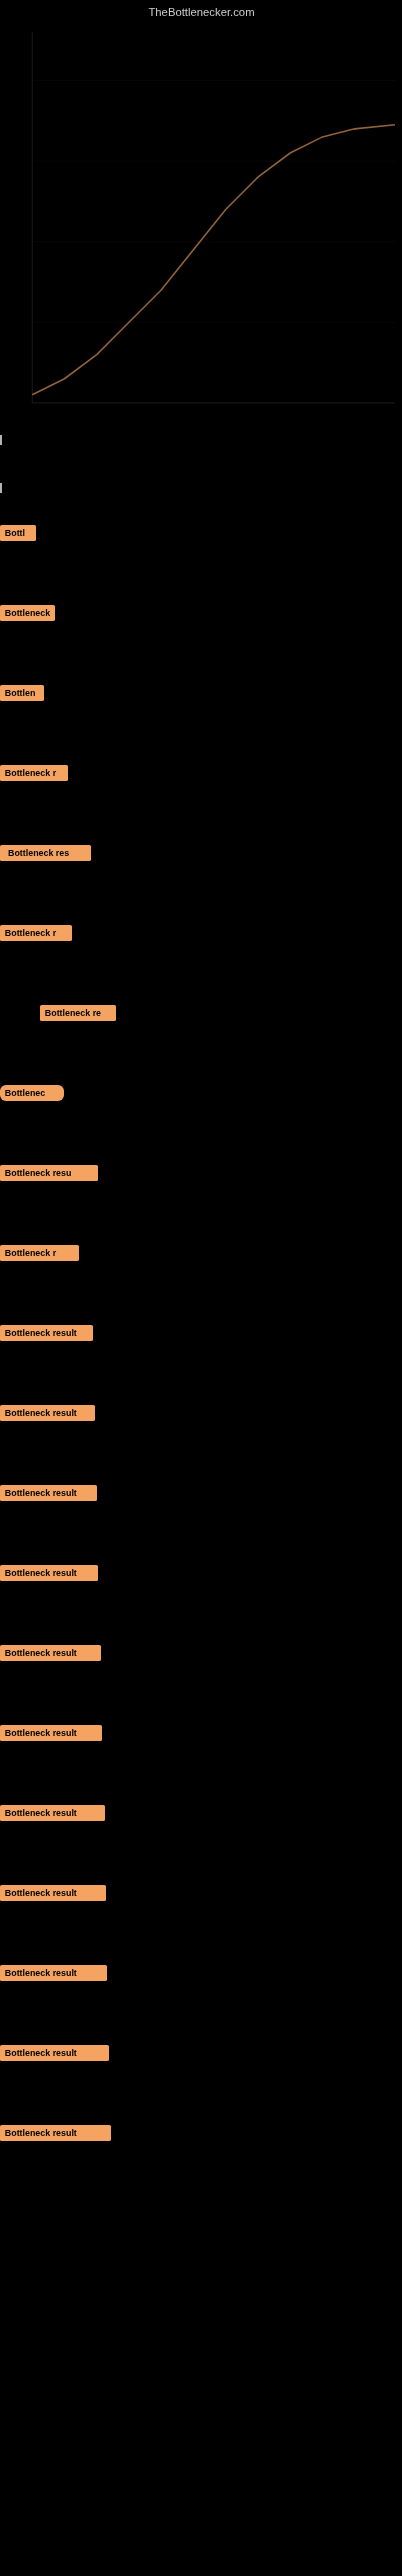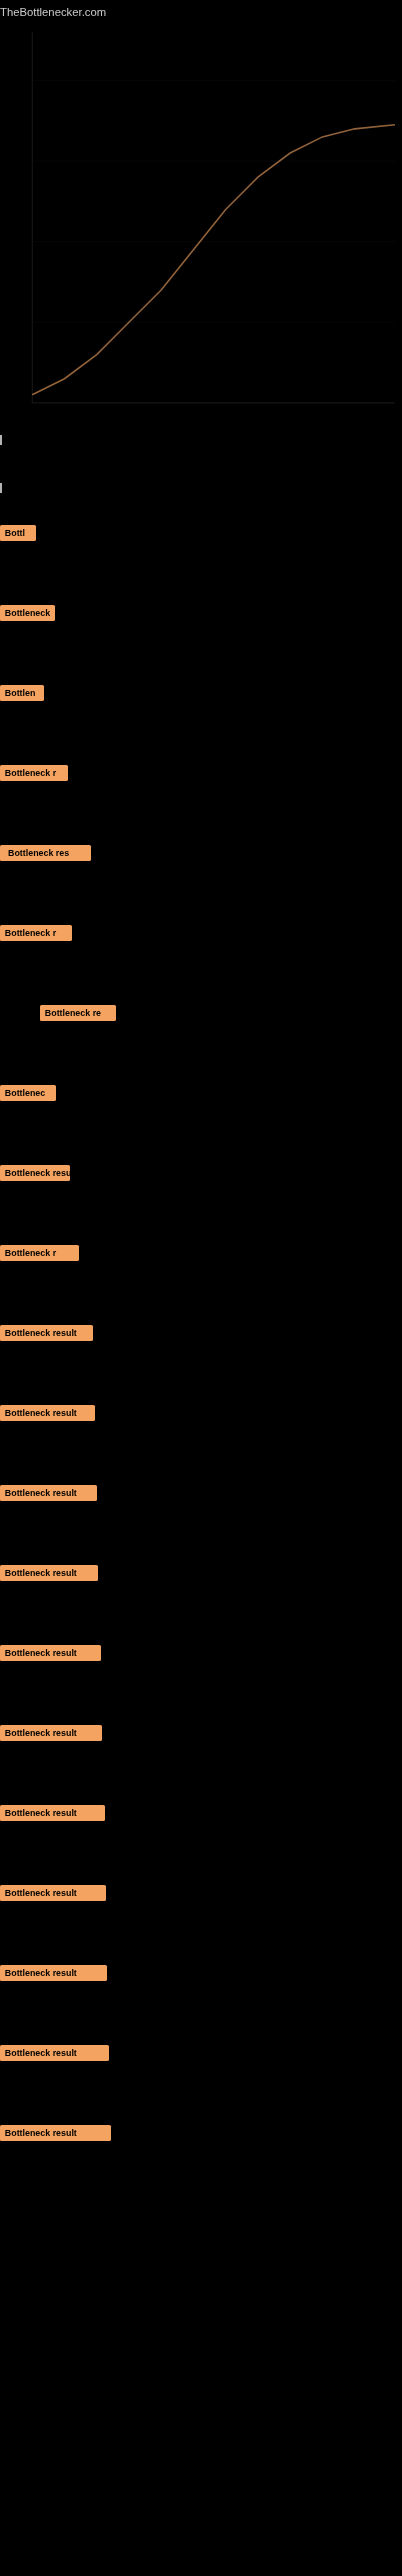--- a/index.html
+++ b/index.html
@@ -12,20 +12,21 @@
       width: 403px;
       min-height: 2576px;
       background-color: #000000;
       font-family: Arial, sans-serif;
       position: relative;
     }
 
     .site-title {
       color: #cccccc;
       font-size: 11.3px;
+      text-align: center;
       padding-top: 6.4px;
       position: absolute;
       top: 0;
       width: 100%;
     }
 
     .chart-area {
       position: absolute;
       top: 16px;
       left: 0;
@@ -89,22 +90,22 @@
     }
 
     
     .badge-w1 { width: 36px; }
     .badge-w2 { width: 55px; }
     .badge-w3 { width: 44px; }
     .badge-w4 { width: 68px; }
     .badge-w5 { width: 91px; padding-left: 8px; }
     .badge-w6 { width: 72px; }
     .badge-w7 { width: 76px; margin-left: 40px; }
-    .badge-w8 { width: 56px; }
-    .badge-w9 { width: 70px; }
+    .badge-w8 { width: 64px; border-radius: 6px; }
+    .badge-w9 { width: 98px; }
     .badge-w10 { width: 79px; }
     .badge-w11 { width: 93px; }
     .badge-w12 { width: 95px; }
     .badge-w13 { width: 97px; }
     .badge-w14 { width: 98px; }
     .badge-w15 { width: 101px; }
     .badge-w16 { width: 102px; }
     .badge-w17 { width: 105px; }
     .badge-w18 { width: 106px; }
     .badge-w19 { width: 107px; }

